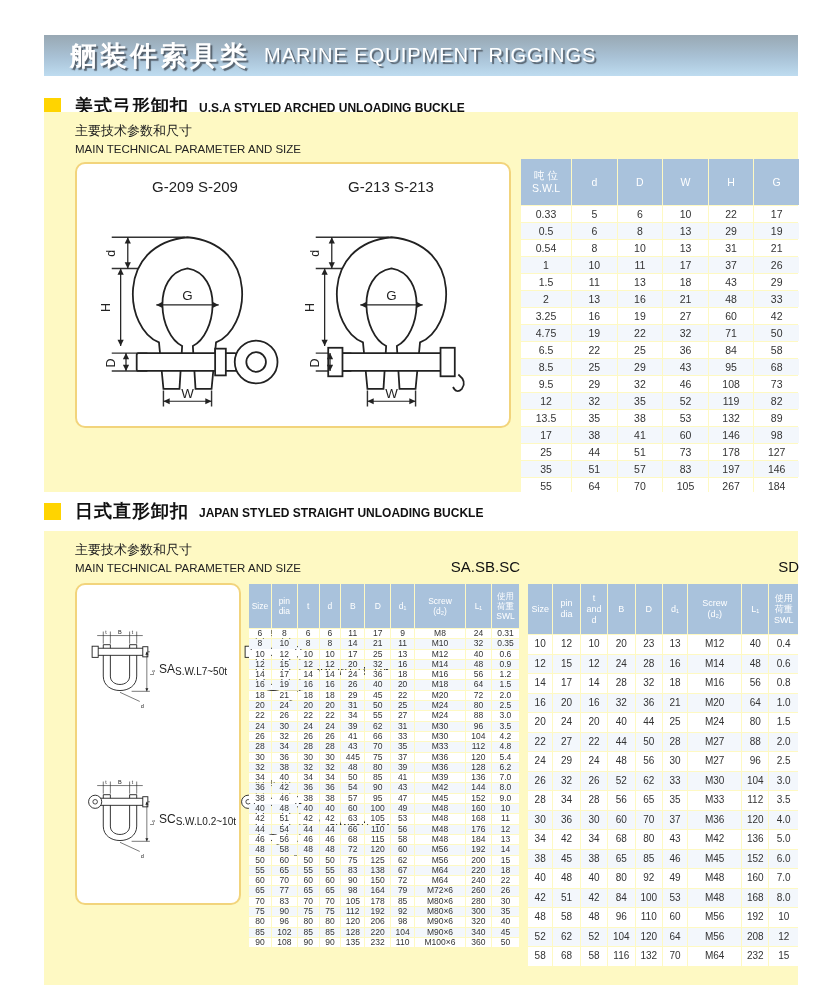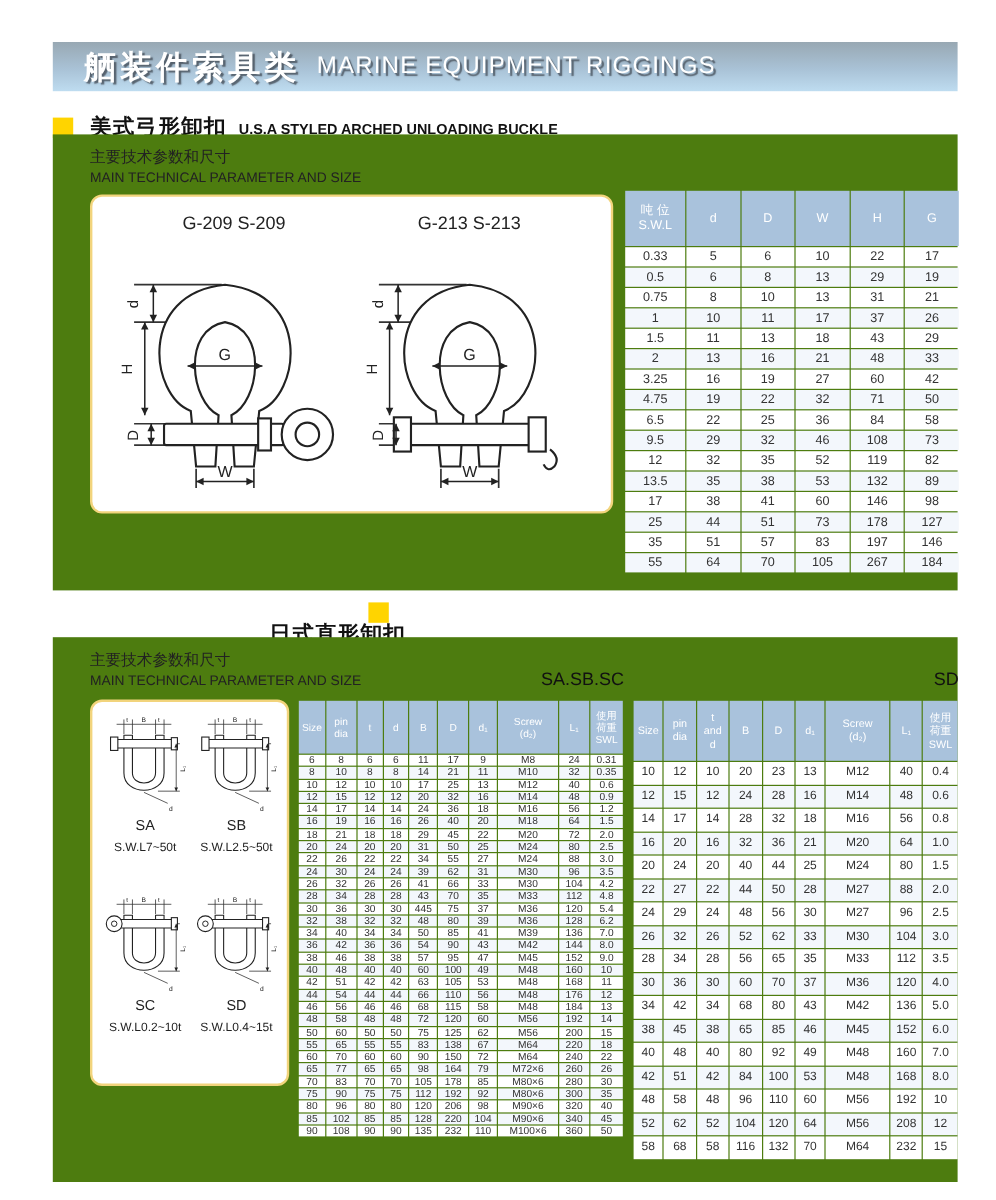--- a/index.html
+++ b/index.html
@@ -15,21 +15,21 @@
   .banner .en{font-size:20px;font-weight:normal;color:#fff;margin-left:14px;letter-spacing:1px;
     text-shadow:2px 2px 1px rgba(70,80,90,.85);}
 
   
   .sec-head{position:absolute;left:44px;display:flex;align-items:flex-end;}
   .bullet{width:17px;height:17px;background:#ffd400;margin-right:14px;}
   .sec-head .zh{font-size:18px;font-weight:bold;color:#111;letter-spacing:1px;line-height:18px;}
   .sec-head .en{font-size:12px;font-weight:bold;color:#111;margin-left:10px;line-height:14px;}
 
   
-  .panel{position:absolute;left:44px;width:754px;background:#4d7c0f;}
+  .panel{position:absolute;left:44px;width:754px;background:#fef9c3;}
   .param{position:absolute;left:31px;top:10px;}
   .param .zh{font-size:13px;color:#222;}
   .param .en{font-size:11.5px;color:#222;margin-top:3px;}
 
   .diagram-box{position:absolute;background:#fff;border:2px solid #f2d47c;border-radius:10px;box-sizing:border-box;}
 
   
   table{border-collapse:separate;border-spacing:1.5px 1px;table-layout:fixed;}
   th{background:#a9c2dc;color:#fff;font-weight:normal;text-align:center;white-space:pre-line;vertical-align:middle;}
   td{background:#fff;text-align:center;color:#333;}
@@ -50,21 +50,21 @@
   .tbl-caption{position:absolute;top:27px;font-size:15px;color:#111;text-align:right;}
   .cap-sab{left:204px;width:272px;}
   .cap-sd{left:483px;width:272px;}
 
   
   .model-label{position:absolute;top:14px;font-size:15px;color:#222;text-align:center;width:200px;}
   svg text{font-family:"Liberation Sans","DejaVu Sans",sans-serif;fill:#222;}
   .shackle-svg{position:absolute;}
   .variant-grid{position:absolute;left:6px;top:8px;width:152px;height:300px;
     display:grid;grid-template-columns:1fr 1fr;grid-template-rows:1fr 1fr;}
-  .variant-cell{display:flex;flex-direction:column;align-items:center;}
+  .variant-cell{display:flex;flex-direction:row;align-items:center;}
   .variant-cell .vlabel{font-size:12px;color:#222;margin-top:2px;}
   .variant-cell .vswl{font-size:10px;color:#222;margin-top:6px;}
 </style>
 </head>
 <body>
 
 <div class="page">
 
   <svg width="0" height="0" style="position:absolute">
     <defs>
@@ -273,21 +273,21 @@
           </tr>
           <tr>
             <td>0.5</td>
             <td>6</td>
             <td>8</td>
             <td>13</td>
             <td>29</td>
             <td>19</td>
           </tr>
           <tr>
-            <td>0.75</td>
+            <td>0.54</td>
             <td>8</td>
             <td>10</td>
             <td>13</td>
             <td>31</td>
             <td>21</td>
           </tr>
           <tr>
             <td>1</td>
             <td>10</td>
             <td>11</td>
@@ -329,20 +329,28 @@
           </tr>
           <tr>
             <td>6.5</td>
             <td>22</td>
             <td>25</td>
             <td>36</td>
             <td>84</td>
             <td>58</td>
           </tr>
           <tr>
+            <td>8.5</td>
+            <td>25</td>
+            <td>29</td>
+            <td>43</td>
+            <td>95</td>
+            <td>68</td>
+          </tr>
+          <tr>
             <td>9.5</td>
             <td>29</td>
             <td>32</td>
             <td>46</td>
             <td>108</td>
             <td>73</td>
           </tr>
           <tr>
             <td>12</td>
             <td>32</td>
@@ -388,21 +396,21 @@
             <td>64</td>
             <td>70</td>
             <td>105</td>
             <td>267</td>
             <td>184</td>
           </tr>
         </tbody>
       </table>
   </div>
 
-  <div class="sec-head" style="top:502px;flex-direction:column;">
+  <div class="sec-head" style="top:502px;">
     <span class="bullet"></span>
     <span class="zh">日式直形卸扣</span>
     <span class="en">JAPAN STYLED STRAIGHT UNLOADING BUCKLE</span>
   </div>
 
   <div class="panel" style="top:531px;height:454px;">
     <div class="param">
       <div class="zh">主要技术参数和尺寸</div>
       <div class="en">MAIN TECHNICAL PARAMETER AND SIZE</div>
     </div>

